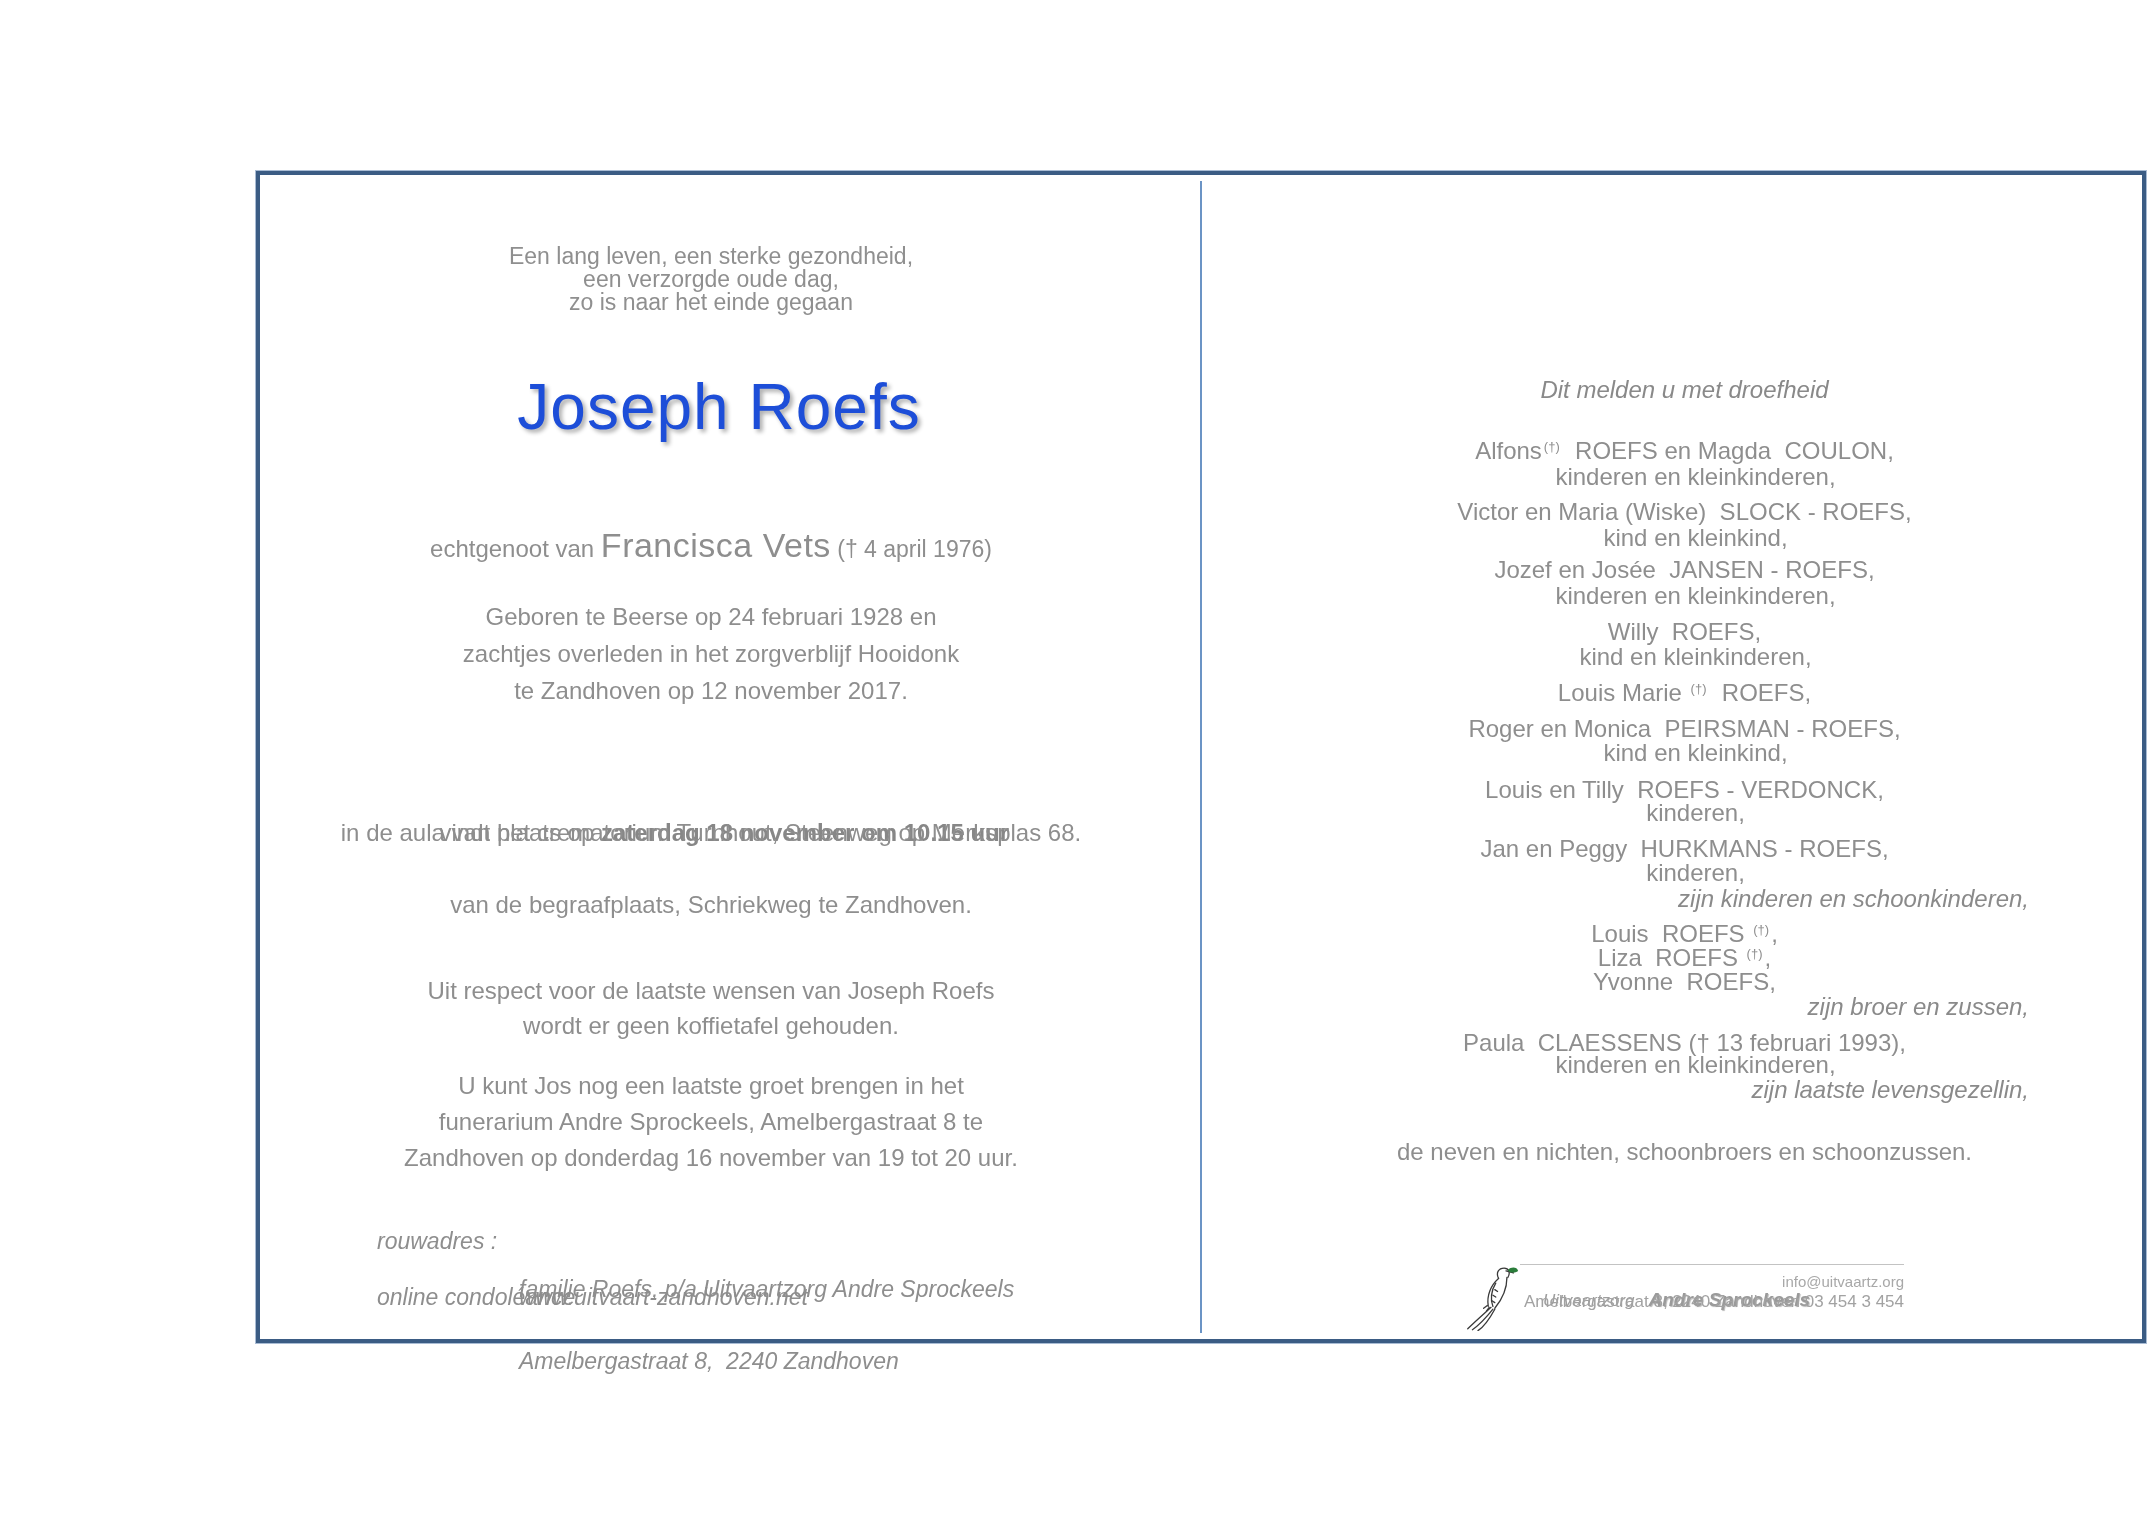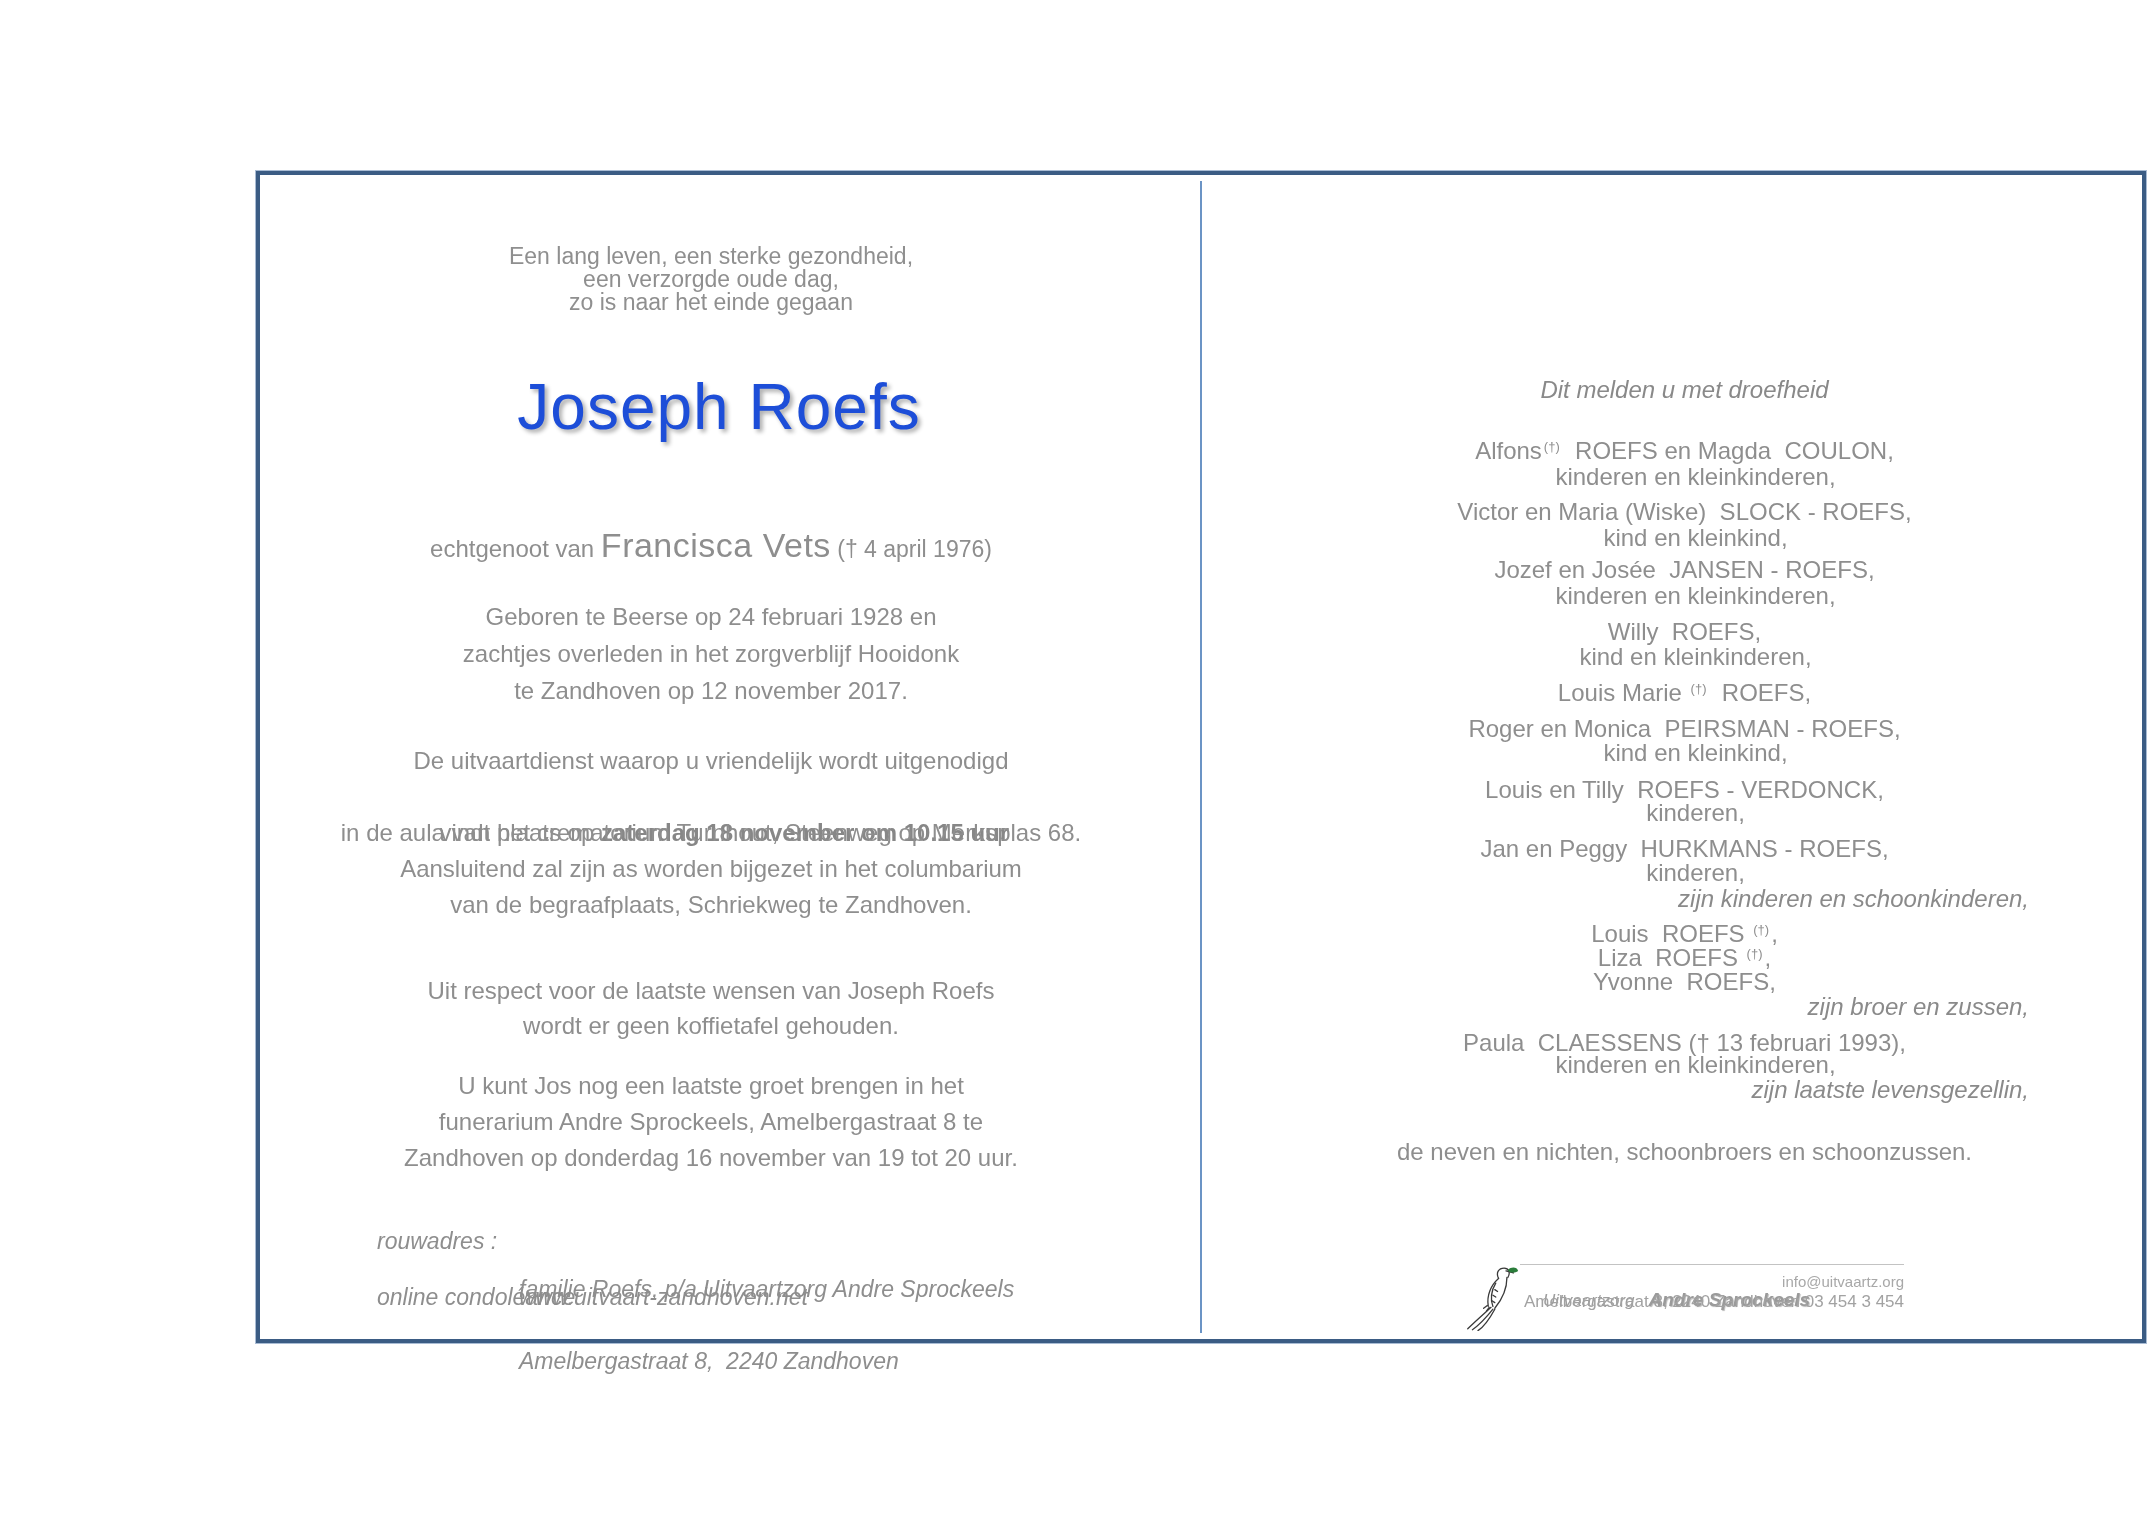--- a/index.html
+++ b/index.html
@@ -52,26 +52,24 @@
   <div class="deceased-name">Joseph Roefs</div>
 
   <div class="spouse">
     <span>echtgenoot van </span><span class="big">Francisca Vets</span><span class="small"> († 4 april 1976)</span>
   </div>
 
   <div class="lline body24 lh37" style="top:423px">Geboren te Beerse op 24 februari 1928 en</div>
   <div class="lline body24 lh37" style="top:460px">zachtjes overleden in het zorgverblijf Hooidonk</div>
   <div class="lline body24 lh37" style="top:497px">te Zandhoven op 12 november 2017.</div>
 
-  <div class="lline body24 lh36" style="top:568px">De uitvaartdienst waarop u vriendelijk wordt uitgenodigd</div>
   <div class="lline body24 lh36" style="top:604px">
     <span>vindt plaats op </span><span class="bold">zaterdag 18 november om 10.15 uur</span>
   </div>
   <div class="lline body24 lh36" style="top:640px">in de aula van het crematorium Turnhout, Steenweg op Merksplas 68.</div>
-  <div class="lline body24 lh36" style="top:676px">Aansluitend zal zijn as worden bijgezet in het columbarium</div>
   <div class="lline body24 lh36" style="top:712px">van de begraafplaats, Schriekweg te Zandhoven.</div>
 
   <div class="lline body24 lh35" style="top:786px">Uit respect voor de laatste wensen van Joseph Roefs</div>
   <div class="lline body24 lh35" style="top:821px">wordt er geen koffietafel gehouden.</div>
 
   <div class="lline body24 lh36" style="top:893px">U kunt Jos nog een laatste groet brengen in het</div>
   <div class="lline body24 lh36" style="top:929px">funerarium Andre Sprockeels, Amelbergastraat 8 te</div>
   <div class="lline body24 lh36" style="top:965px">Zandhoven op donderdag 16 november van 19 tot 20 uur.</div>
 
   <div class="addr" style="left:117px;top:1054px">rouwadres :</div>

